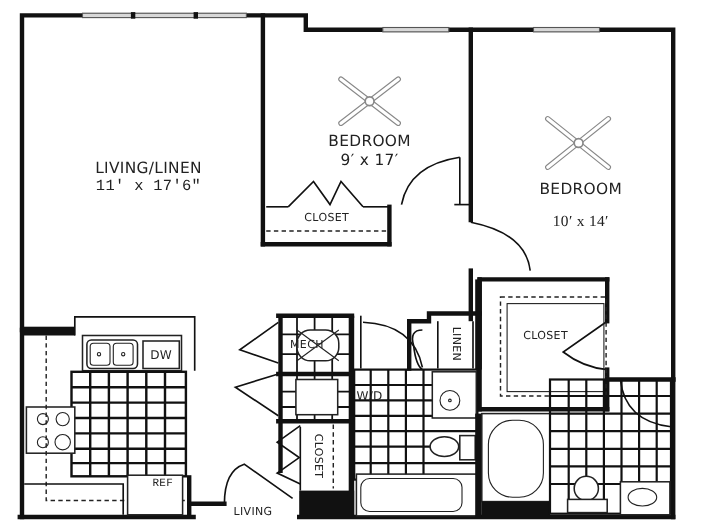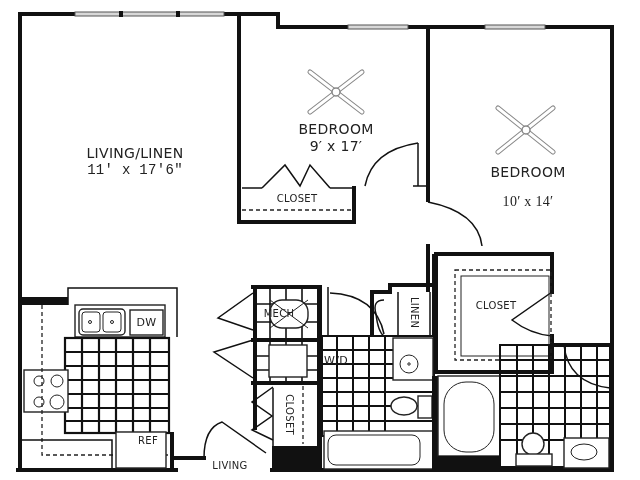--- a/index.html
+++ b/index.html
@@ -234,14 +234,14 @@
 <div class="lbl room-name" style="left:478px; top:165px; width:100px;">BEDROOM</div>
 <div class="lbl room-dim" style="left:478px; top:194px; width:100px;font-family:Liberation Serif, serif;">10′ x 14′</div>
 
 <div class="lbl small" style="left:262px; top:193px; width:70px;">CLOSET</div>
 <div class="lbl small" style="left:466px; top:300px; width:60px;">CLOSET</div>
 <div class="lbl small vert" style="left:264px; top:409px; width:50px;">CLOSET</div>
 <div class="lbl small vert" style="left:391px; top:307px; width:46px;">LINEN</div>
 <div class="lbl small" style="left:260px; top:308px; width:38px;">MECH</div>
 <div class="lbl fix-lbl" style="left:269px; top:355px; width:38px;margin-left:48px;">W/D</div>
 <div class="lbl fix-lbl" style="left:130px; top:317px; width:33px;">DW</div>
-<div class="lbl small" style="left:116px; top:435px; width:64px;">REF</div>
+<div class="lbl small" style="left:116px; top:435px; width:64px;font-family:Liberation Mono, monospace;">REF</div>
 <div class="lbl small" style="left:200px; top:460px; width:60px;">LIVING</div>
 
 </body></html>

